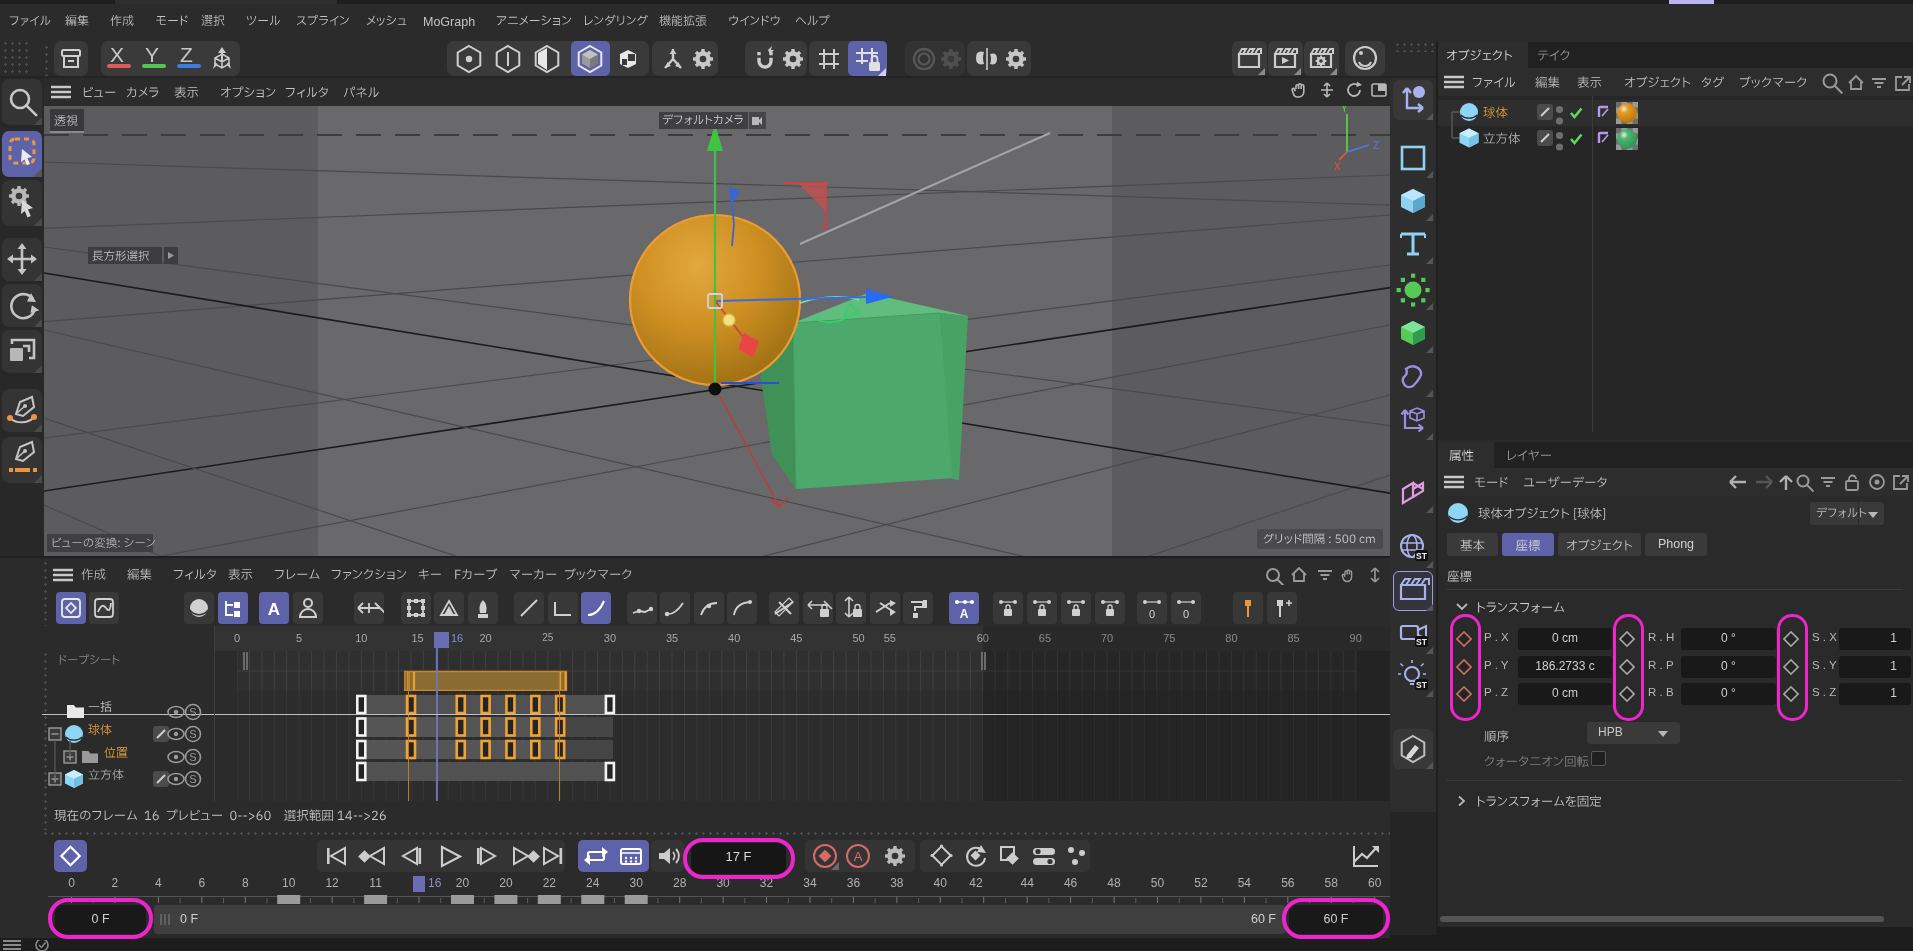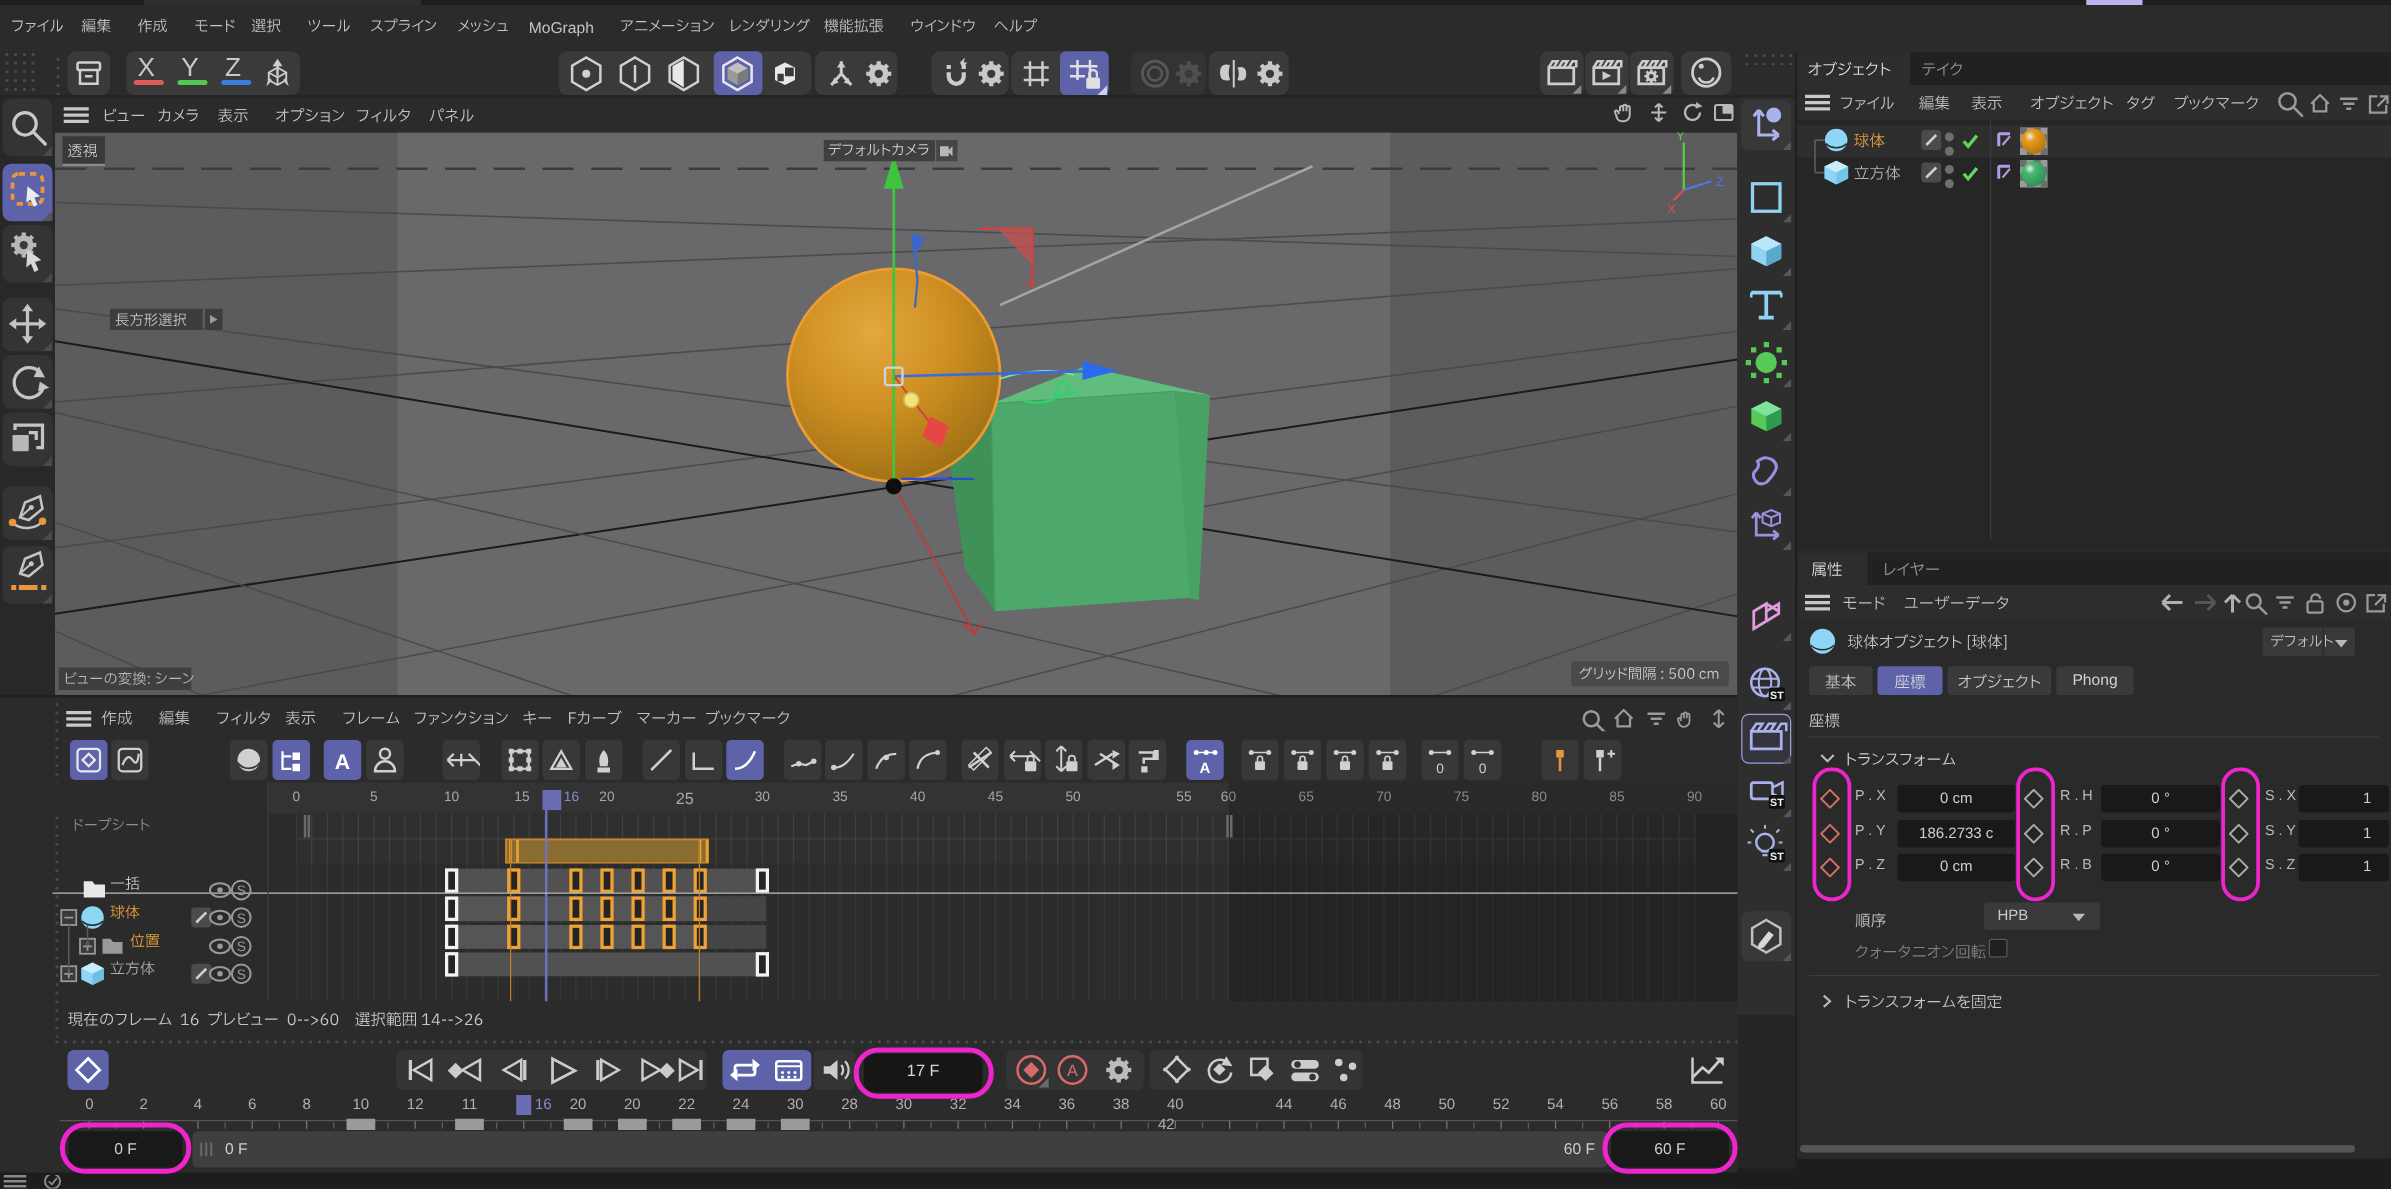--- a/index.html
+++ b/index.html
@@ -859,27 +859,27 @@
     <line x1="13" y1="14" x2="13" y2="25" stroke="#d0d0d0" stroke-width="2"></line>
     <path d="M19 11 h6 M22 8 v6" stroke="#d0d0d0" stroke-width="1.6"></path>
   </svg>
 <div style="position:absolute;left:214px;top:626px;width:1176px;height:25px;background:#333333"></div>
 <div style="position:absolute;left:42px;top:626px;width:172px;height:25px;background:#2b2b2b"></div>
 <span style="position:absolute;left:225.0px;top:632px;font-size:11px;color:#a8a8a8;width:24px;text-align:center;">0</span>
 <span style="position:absolute;left:287.15px;top:632px;font-size:11px;color:#a8a8a8;width:24px;text-align:center;">5</span>
 <span style="position:absolute;left:349.3px;top:632px;font-size:11px;color:#a8a8a8;width:24px;text-align:center;">10</span>
 <span style="position:absolute;left:411.45px;top:632px;font-size:11px;color:#a8a8a8;width:24px;text-align:left;">15</span>
 <span style="position:absolute;left:473.6px;top:632px;font-size:11px;color:#a8a8a8;width:24px;text-align:center;">20</span>
-<span style="position:absolute;left:535.75px;top:632px;font-size:13px;color:#a8a8a8;width:24px;text-align:center;">25</span>
+<span style="position:absolute;left:535.75px;top:632px;font-size:10px;color:#a8a8a8;width:24px;text-align:center;">25</span>
 <span style="position:absolute;left:597.9px;top:632px;font-size:11px;color:#a8a8a8;width:24px;text-align:center;">30</span>
 <span style="position:absolute;left:660.05px;top:632px;font-size:11px;color:#a8a8a8;width:24px;text-align:center;">35</span>
 <span style="position:absolute;left:722.2px;top:632px;font-size:11px;color:#a8a8a8;width:24px;text-align:center;">40</span>
 <span style="position:absolute;left:784.35px;top:632px;font-size:11px;color:#a8a8a8;width:24px;text-align:center;">45</span>
 <span style="position:absolute;left:846.5px;top:632px;font-size:11px;color:#a8a8a8;width:24px;text-align:center;">50</span>
-<span style="position:absolute;left:941px;top:632px;font-size:11px;color:#a8a8a8;width:24px;text-align:left;">55</span>
+<span style="position:absolute;left:872px;top:632px;font-size:11px;color:#a8a8a8;width:24px;text-align:right;">55</span>
 <span style="position:absolute;left:970.8px;top:632px;font-size:11px;color:#a8a8a8;width:24px;text-align:center;">60</span>
 <span style="position:absolute;left:1032.9499999999998px;top:632px;font-size:11px;color:#a8a8a8;width:24px;text-align:center;">65</span>
 <span style="position:absolute;left:1095.1px;top:632px;font-size:11px;color:#a8a8a8;width:24px;text-align:center;">70</span>
 <span style="position:absolute;left:1157.25px;top:632px;font-size:11px;color:#a8a8a8;width:24px;text-align:center;">75</span>
 <span style="position:absolute;left:1219.4px;top:632px;font-size:11px;color:#a8a8a8;width:24px;text-align:center;">80</span>
 <span style="position:absolute;left:1281.55px;top:632px;font-size:11px;color:#a8a8a8;width:24px;text-align:center;">85</span>
 <span style="position:absolute;left:1343.7px;top:632px;font-size:11px;color:#a8a8a8;width:24px;text-align:center;">90</span>
 <div style="position:absolute;left:434px;top:632px;width:15px;height:16px;background:#6a6db4"></div>
 <span style="position:absolute;left:451px;top:632px;font-size:11px;color:#8a8dd0;">16</span>
 <div style="position:absolute;left:237px;top:651px;width:1120px;height:40px;background:#2f2f2f"></div>
@@ -1358,21 +1358,21 @@
 <span style="position:absolute;left:535.3399999999999px;top:877px;font-size:12px;color:#b0b0b0;width:28px;text-align:center;">22</span>
 <span style="position:absolute;left:578.78px;top:877px;font-size:12px;color:#b0b0b0;width:28px;text-align:center;">24</span>
 <span style="position:absolute;left:622.22px;top:877px;font-size:12px;color:#b0b0b0;width:28px;text-align:center;">30</span>
 <span style="position:absolute;left:665.66px;top:877px;font-size:12px;color:#b0b0b0;width:28px;text-align:center;">28</span>
 <span style="position:absolute;left:709.0999999999999px;top:877px;font-size:12px;color:#b0b0b0;width:28px;text-align:center;">30</span>
 <span style="position:absolute;left:752.54px;top:877px;font-size:12px;color:#b0b0b0;width:28px;text-align:center;">32</span>
 <span style="position:absolute;left:795.98px;top:877px;font-size:12px;color:#b0b0b0;width:28px;text-align:center;">34</span>
 <span style="position:absolute;left:839.42px;top:877px;font-size:12px;color:#b0b0b0;width:28px;text-align:center;">36</span>
 <span style="position:absolute;left:882.8599999999999px;top:877px;font-size:12px;color:#b0b0b0;width:28px;text-align:center;">38</span>
 <span style="position:absolute;left:926.3px;top:877px;font-size:12px;color:#b0b0b0;width:28px;text-align:center;">40</span>
-<span style="position:absolute;left:919px;top:877px;font-size:12px;color:#b0b0b0;width:28px;text-align:center;margin-top:16px;">42</span>
+<span style="position:absolute;left:962px;top:877px;font-size:12px;color:#b0b0b0;width:28px;text-align:center;">42</span>
 <span style="position:absolute;left:1013.1799999999998px;top:877px;font-size:12px;color:#b0b0b0;width:28px;text-align:center;">44</span>
 <span style="position:absolute;left:1056.62px;top:877px;font-size:12px;color:#b0b0b0;width:28px;text-align:center;">46</span>
 <span style="position:absolute;left:1100.06px;top:877px;font-size:12px;color:#b0b0b0;width:28px;text-align:center;">48</span>
 <span style="position:absolute;left:1143.5px;top:877px;font-size:12px;color:#b0b0b0;width:28px;text-align:center;">50</span>
 <span style="position:absolute;left:1186.94px;top:877px;font-size:12px;color:#b0b0b0;width:28px;text-align:center;">52</span>
 <span style="position:absolute;left:1230.3799999999999px;top:877px;font-size:12px;color:#b0b0b0;width:28px;text-align:center;">54</span>
 <span style="position:absolute;left:1273.82px;top:877px;font-size:12px;color:#b0b0b0;width:28px;text-align:center;">56</span>
 <span style="position:absolute;left:1317.26px;top:877px;font-size:12px;color:#b0b0b0;width:28px;text-align:center;">58</span>
 <span style="position:absolute;left:1360.6999999999998px;top:877px;font-size:12px;color:#b0b0b0;width:28px;text-align:center;">60</span>
 <div style="position:absolute;left:413px;top:876px;width:12px;height:16px;background:#6a6db4"></div>

